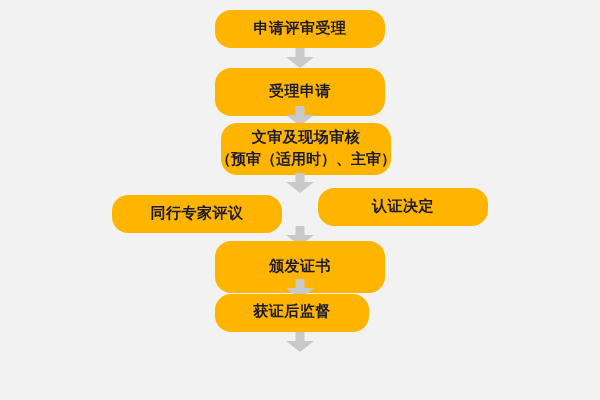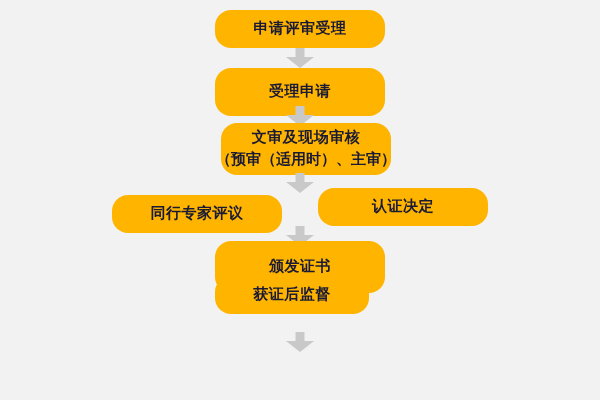--- a/index.html
+++ b/index.html
@@ -106,21 +106,21 @@
   <div class="node" style="left:215px; top:241px; width:170px; height:52px;">
     <span class="line">颁发证书</span>
   </div>
 
   <div class="arrow" style="left:286px; top:279px;">
     <svg width="28" height="20" viewBox="0 0 28 20">
       <polygon points="9.5,0 18.5,0 18.5,9 28,9 14,20 0,9 9.5,9" fill="#c9c9c9"></polygon>
     </svg>
   </div>
 
-  <div class="node" style="left:215px; top:276px; width:154px; height:38px;">
+  <div class="node" style="left:215px; top:294px; width:154px; height:38px;font-family:Liberation Mono, monospace;">
     <span class="line">获证后监督</span>
   </div>
 
   <div class="arrow" style="left:286px; top:332px;">
     <svg width="28" height="20" viewBox="0 0 28 20">
       <polygon points="9.5,0 18.5,0 18.5,9 28,9 14,20 0,9 9.5,9" fill="#c9c9c9"></polygon>
     </svg>
   </div>
 
 

